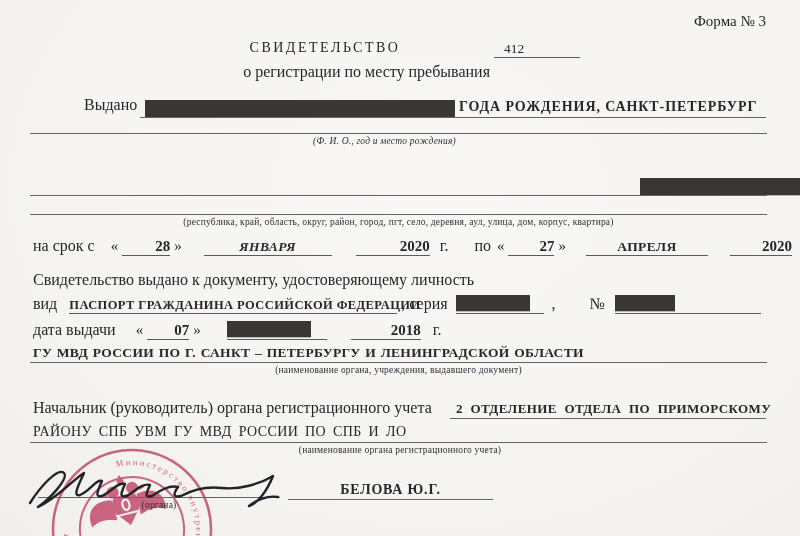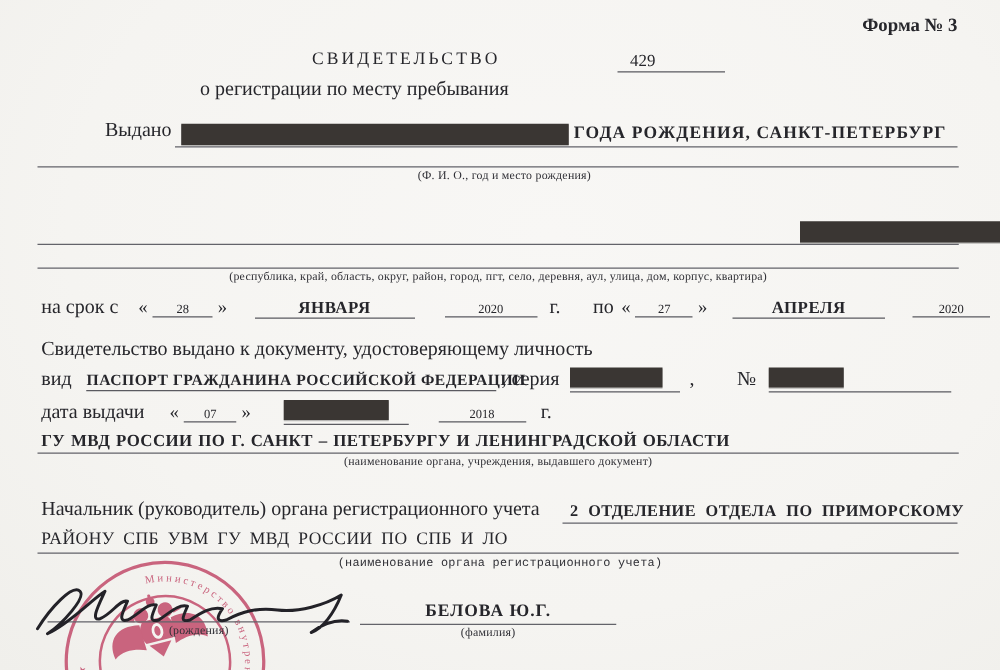--- a/index.html
+++ b/index.html
@@ -8,65 +8,65 @@
     position:relative;width:800px;height:536px;overflow:hidden;
     background:#f6f5f2;
     background-image:radial-gradient(ellipse at 55% 35%, #f8f7f5 0%, #f5f4f1 62%, #f0efeb 100%);
     font-family:"Liberation Serif","DejaVu Serif",serif;
     color:#26262b;
   }
   .abs{position:absolute;white-space:nowrap;}
   .t16{font-size:16px;}
   .fill{font-weight:bold;font-size:13.5px;letter-spacing:.4px;}
   .blank{display:inline-block;border-bottom:1.2px solid #5a5a60;text-align:center;vertical-align:baseline;}
-  .num{font-weight:normal;font-size:10px;}
+  .num{font-weight:bold;font-size:15px;text-align:right;}
   .bar{display:inline-block;background:#3a3633;height:17px;vertical-align:middle;position:relative;top:-2px;box-shadow:0 1px 0 rgba(0,0,0,.25);}
   .rule{position:absolute;height:0;border-top:1.2px solid #63636a;}
   .caption{position:absolute;font-size:9.5px;color:#303036;text-align:center;letter-spacing:.2px;z-index:6;}
   .q{font-size:15px;}
   svg{display:block;}
 </style>
 </head>
 <body>
 
 <div id="page">
 
   
-  <div class="abs" style="top:13px;right:34px;font-size:15px;font-weight:bold;">Форма № 3</div>
+  <div class="abs" style="top:13px;right:34px;font-size:15px;">Форма № 3</div>
 
   
   <div class="abs" style="top:40px;left:160px;width:330px;text-align:center;font-size:14px;letter-spacing:2.5px;">СВИДЕТЕЛЬСТВО</div>
-  <div class="abs blank" style="top:41px;left:494px;width:76px;text-align:left;padding-left:10px;font-size:13.5px;">429</div>
-  <div class="abs" style="top:63px;left:160px;width:330px;text-align:left;font-size:16px;">о регистрации по месту пребывания</div>
+  <div class="abs blank" style="top:41px;left:494px;width:76px;text-align:left;padding-left:10px;font-size:13.5px;">412</div>
+  <div class="abs" style="top:63px;left:160px;width:330px;text-align:right;font-size:16px;">о регистрации по месту пребывания</div>
 
   
   <div class="abs t16" style="top:96px;left:84px;">Выдано</div>
   <span class="abs bar" style="top:98px;left:145px;width:310px;"></span>
   <div class="abs" style="top:99px;left:459px;font-weight:bold;font-size:14px;letter-spacing:.9px;text-align:right;">ГОДА РОЖДЕНИЯ, САНКТ-ПЕТЕРБУРГ</div>
   <div class="rule" style="top:117px;left:140px;width:626px;"></div>
 
   <div class="rule" style="top:133px;left:30px;width:737px;"></div>
-  <div class="caption" style="top:136px;left:35px;width:737px;">(Ф. И. О., год и место рождения)</div>
+  <div class="caption" style="top:136px;left:16px;width:737px;font-style:italic;">(Ф. И. О., год и место рождения)</div>
 
   
 
   
   <span class="abs bar" style="top:176px;left:326px;width:160px;"></span>
   <div class="rule" style="top:195px;left:30px;width:737px;"></div>
 
   <div class="rule" style="top:214px;left:30px;width:737px;"></div>
   <div class="caption" style="top:217px;left:30px;width:737px;">(республика, край, область, округ, район, город, пгт, село, деревня, аул, улица, дом, корпус, квартира)</div>
 
   
   <div class="abs t16" style="top:237px;left:33px;">
     <span>на срок с</span>
     <span class="q" style="margin-left:12px;">«</span>
     <span class="blank num" style="width:48px;">28</span>
     <span class="q">»</span>
-    <span class="blank fill" style="width:128px;margin-left:18px;">ЯНВАРЯ</span>
+    <span class="blank fill" style="width:128px;margin-left:18px;font-style:italic;">ЯНВАРЯ</span>
     <span class="blank num" style="width:74px;margin-left:20px;">2020</span>
     <span style="margin-left:6px;">г.</span>
     <span style="margin-left:22px;">по</span>
     <span class="q" style="margin-left:2px;">«</span>
     <span class="blank num" style="width:46px;">27</span>
     <span class="q">»</span>
     <span class="blank fill" style="width:122px;margin-left:16px;">АПРЕЛЯ</span>
     <span class="blank num" style="width:62px;margin-left:18px;">2020</span>
     
   </div>
@@ -98,21 +98,21 @@
   <div class="rule" style="top:362px;left:30px;width:737px;"></div>
   <div class="caption" style="top:365px;left:30px;width:737px;">(наименование органа, учреждения, выдавшего документ)</div>
 
   
   <div class="abs t16" style="top:399px;left:33px;">Начальник (руководитель) органа регистрационного учета</div>
   <div class="abs" style="top:401px;left:456px;font-weight:bold;font-size:13px;letter-spacing:.4px;word-spacing:4px;text-align:right;">2 ОТДЕЛЕНИЕ ОТДЕЛА  ПО ПРИМОРСКОМУ</div>
   <div class="rule" style="top:418px;left:450px;width:316px;"></div>
 
   <div class="abs" style="top:424px;left:33px;font-weight:normal;font-size:14px;letter-spacing:.4px;word-spacing:3px;">РАЙОНУ СПБ УВМ  ГУ  МВД РОССИИ  ПО СПБ  И  ЛО</div>
   <div class="rule" style="top:442px;left:30px;width:737px;"></div>
-  <div class="caption" style="top:445px;left:100px;width:600px;font-family:Liberation Mono, monospace;">(наименование органа регистрационного учета)</div>
+  <div class="caption" style="top:445px;left:100px;width:600px;">(наименование органа регистрационного учета)</div>
 
   
   <svg class="abs" style="top:444px;left:47px;width:170px;height:170px;opacity:.88;z-index:3;transform:rotate(-14deg);" viewBox="0 0 170 170">
     <defs>
       <path id="ringPath" d="M85,21 a64,64 0 1,1 -0.05,0" fill="none"></path>
       <path id="codePath" d="M38,96 a55,55 0 0,0 94,0" fill="none"></path>
     </defs>
     <circle cx="85" cy="85" r="79" fill="none" stroke="#c4516f" stroke-width="2.6"></circle>
     <circle cx="85" cy="85" r="52" fill="none" stroke="#c4516f" stroke-width="2"></circle>
     <text font-size="8.6" letter-spacing="2.1" fill="#c4516f" font-family="Liberation Serif, DejaVu Serif, serif">
@@ -132,24 +132,23 @@
       <ellipse cx="85" cy="60" rx="4.6" ry="6.4" fill="#f6f5f2"></ellipse>
       <ellipse cx="85" cy="60" rx="2.4" ry="4" fill="#c4516f"></ellipse>
     </g>
     <text font-size="11" font-weight="bold" letter-spacing="1.6" fill="#c4516f" text-anchor="middle" font-family="Liberation Serif, DejaVu Serif, serif">
       <textPath href="#codePath" startOffset="50%">• 780-036 •</textPath>
     </text>
   </svg>
 
   
   <div class="rule" style="top:497px;left:38px;width:242px;z-index:4;"></div>
-  <div class="caption" style="top:500px;left:38px;width:242px;z-index:6;">(рождения)</div>
+  <div class="caption" style="top:500px;left:38px;width:242px;z-index:6;">(органа)</div>
 
   <svg class="abs" style="top:457px;left:22px;width:280px;height:60px;z-index:5;" viewBox="0 0 280 60">
     <path d="M8,46 C18,30 36,10 42,16 C47,21 28,42 16,50 C34,42 52,22 62,16 C57,27 50,40 58,38 C68,34 74,22 80,24 C76,33 72,41 80,39 C90,34 96,25 103,27 C99,36 97,41 105,39 C114,33 121,26 128,28 C124,37 122,41 130,39 C139,33 147,28 156,30 C151,37 151,41 159,39 C172,32 184,29 200,31 C217,33 238,27 251,19 C245,34 236,46 227,49 C233,44 245,38 256,40" fill="none" stroke="#232228" stroke-width="2.4" stroke-linecap="round" stroke-linejoin="round"></path>
   </svg>
 
   
   <div class="abs" style="top:482px;left:288px;width:205px;text-align:center;font-weight:bold;font-size:14px;letter-spacing:.8px;">БЕЛОВА  Ю.Г.</div>
   <div class="rule" style="top:499px;left:288px;width:205px;"></div>
-  <div class="caption" style="top:502px;left:288px;width:205px;">(фамилия)</div>
 
 </div>
 
 </body></html>

